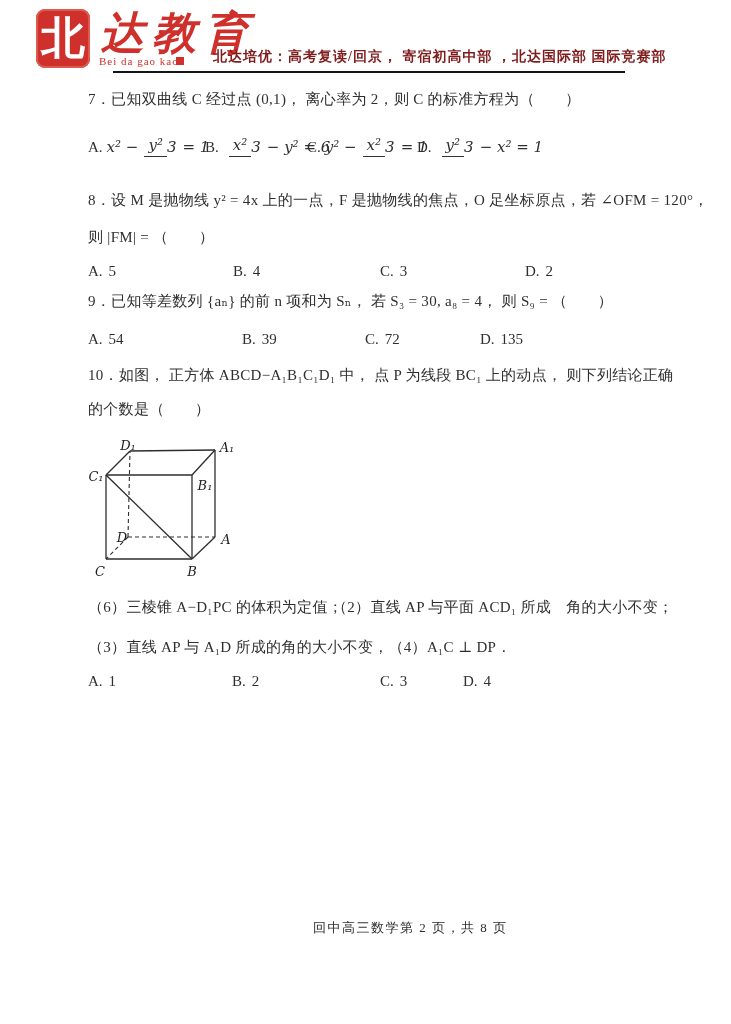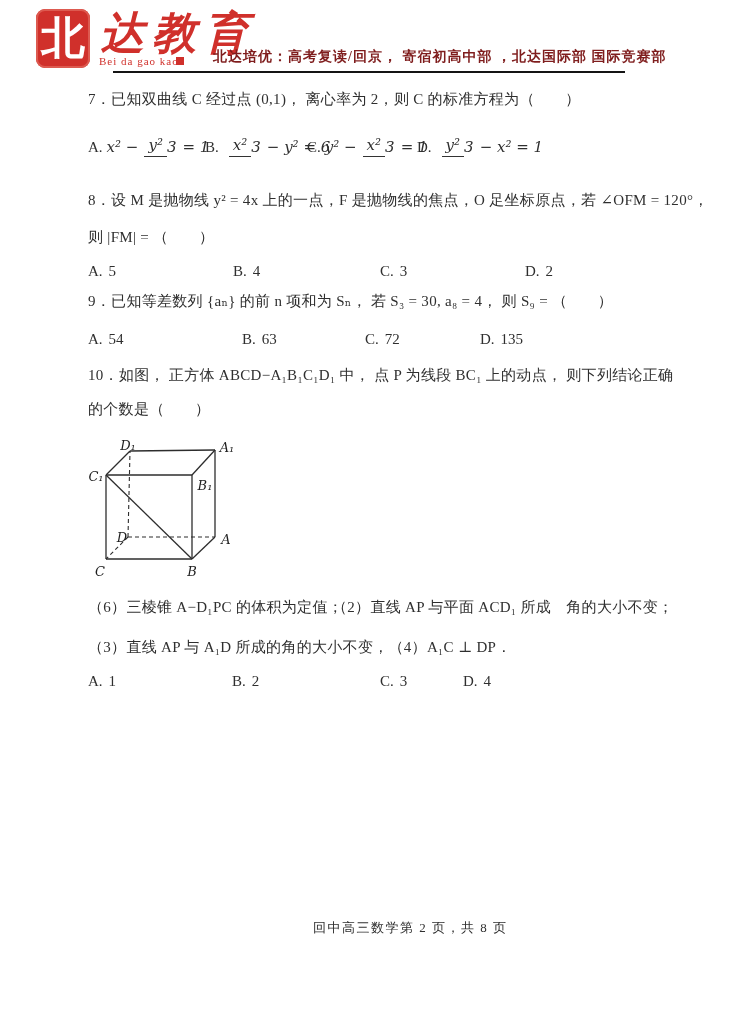--- a/index.html
+++ b/index.html
@@ -127,21 +127,21 @@
     <span>2</span>
   </div>
 
   <div class="qtext" style="left:88px; top:292px;">9．已知等差数列 {aₙ} 的前 n 项和为 Sₙ，  若 S₃ = 30, a₈ = 4，  则 S₉ = （　　）</div>
   <div class="opt" style="left:88px; top:331px;">
     <span class="olabel">A.</span>
     <span>54</span>
   </div>
   <div class="opt" style="left:242px; top:331px;">
     <span class="olabel">B.</span>
-    <span>63</span>
+    <span>39</span>
   </div>
   <div class="opt" style="left:365px; top:331px;">
     <span class="olabel">C.</span>
     <span>72</span>
   </div>
   <div class="opt" style="left:480px; top:331px;">
     <span class="olabel">D.</span>
     <span>135</span>
   </div>
 

